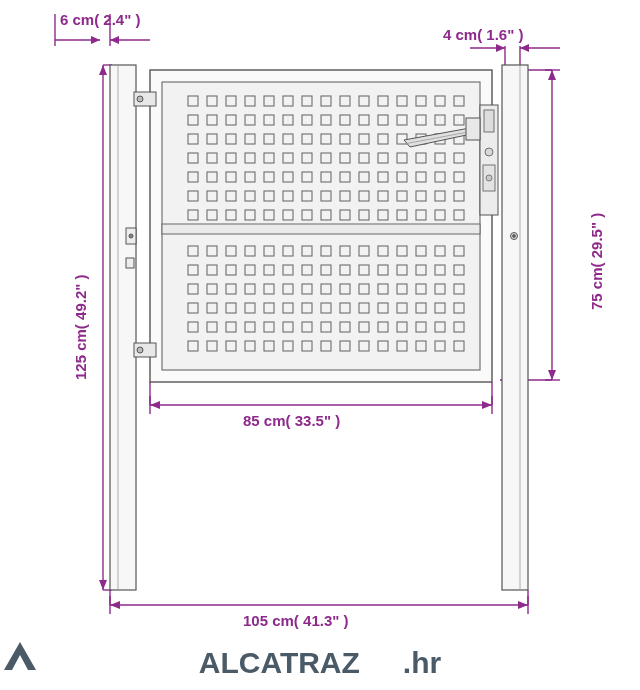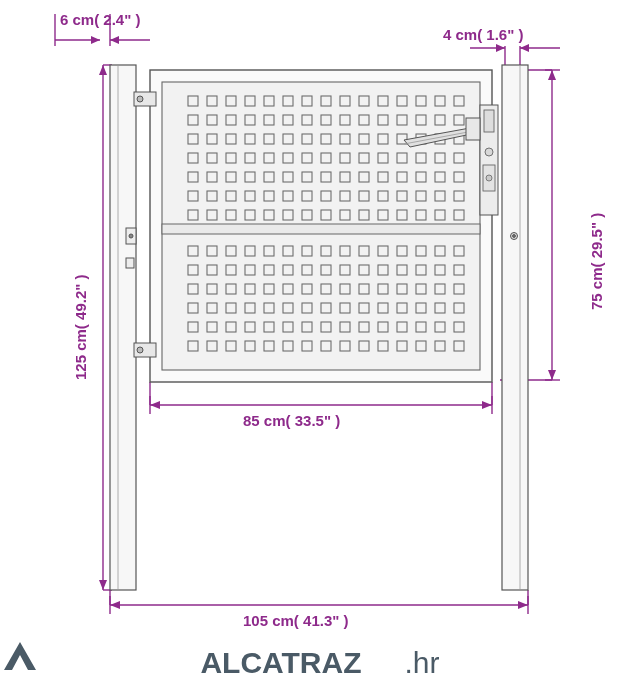--- a/index.html
+++ b/index.html
@@ -46,21 +46,21 @@
     gap: 8px;
   }
   .brand-text {
     color: #4a5a66;
     font-size: 30px;
     font-weight: bold;
     letter-spacing: 0px;
     font-family: "Liberation Sans", sans-serif;
   }
   .brand-text .suffix {
-    font-weight: normal;
+    font-weight: bold;
     margin-left: 43px;
   }
 </style>
 </head>
 <body>
 
 <div id="stage">
 
   <svg width="640" height="640" viewBox="0 0 640 640">
 

